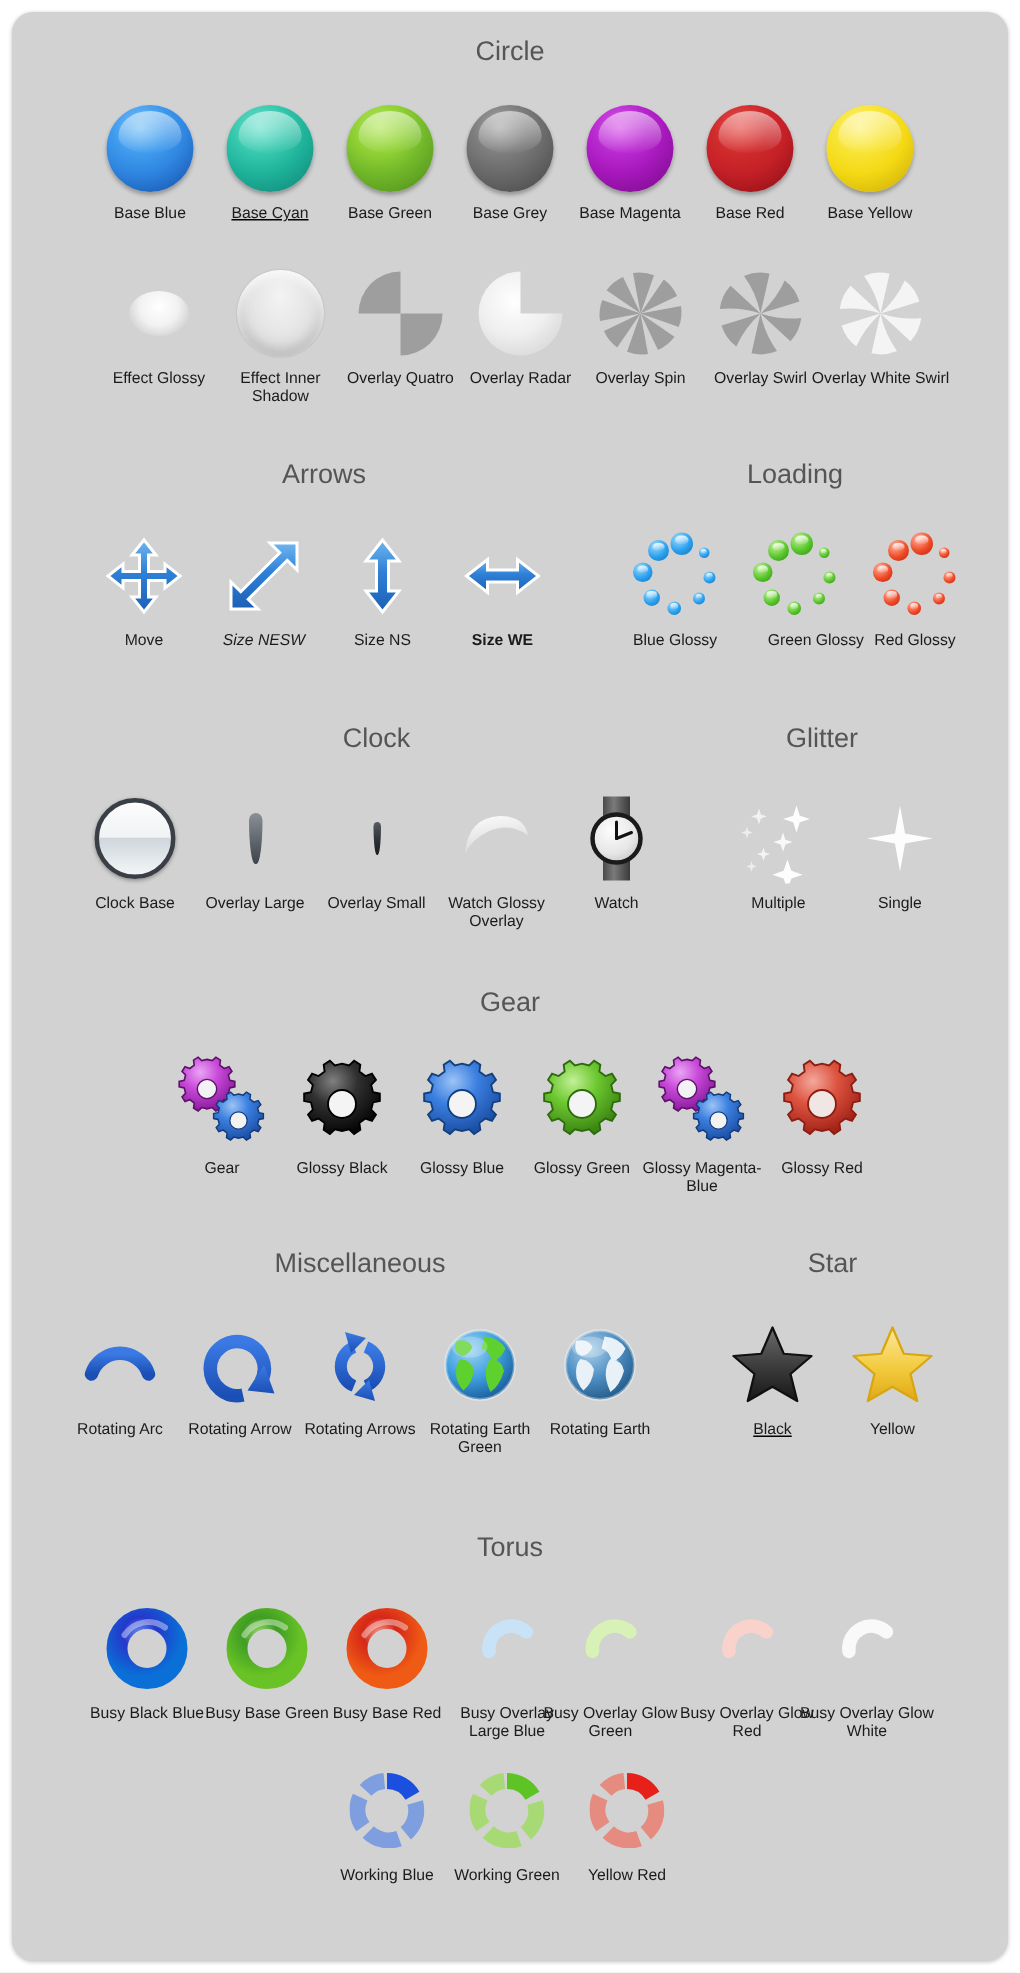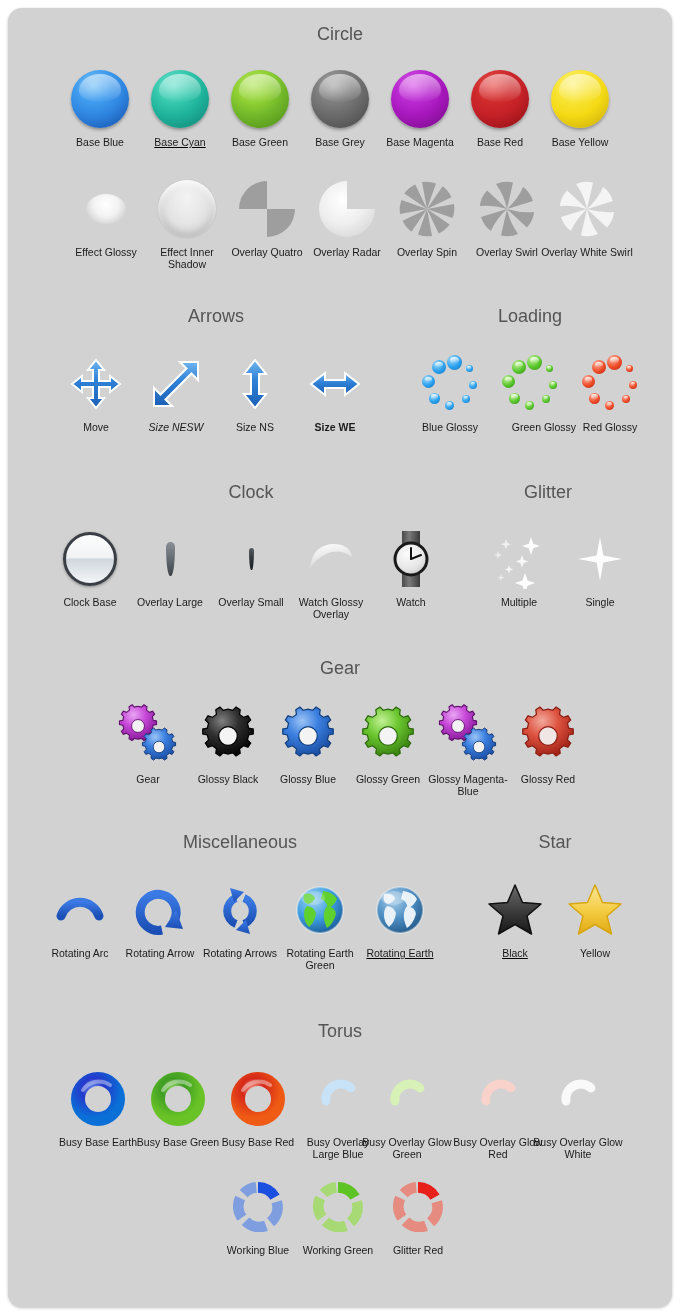--- a/index.html
+++ b/index.html
@@ -701,21 +701,21 @@
             <path d="M31 9 q10 1 14 8 q-3 7 -9 9 q-2 -8 -7 -9 Z"></path>
             <path d="M35 24 q8 1 9 8 q-3 10 -9 14 q-4 -8 -3 -15 q1 -5 3 -7 Z"></path>
           </g>
           <circle cx="28" cy="28" r="23" fill="none" stroke="#ffffff" stroke-opacity="0.35" stroke-width="2"></circle>
           <ellipse cx="21" cy="16" rx="12" ry="7" fill="#ffffff" opacity="0.22"></ellipse>
         </svg>
       </div>
       <span class="lbl">Rotating Earth Green</span>
     </div>
 
-    <div class="item" style="left:392px;top:866px;text-decoration:underline;">
+    <div class="item" style="left:392px;top:866px;">
       <div class="art">
         <svg width="56" height="56" viewBox="0 0 56 56">
           <defs>
             <radialGradient id="oceanB" cx="36%" cy="28%" r="75%">
               <stop offset="0%" stop-color="#a8cfe8"></stop>
               <stop offset="55%" stop-color="#4f8fc4"></stop>
               <stop offset="100%" stop-color="#255d8c"></stop>
             </radialGradient>
             <clipPath id="globeClipB">
                 <circle cx="28" cy="28" r="23"></circle>
@@ -795,21 +795,21 @@
       </defs>
     </svg>
 
     <div class="item" style="left:90px;top:1055px;">
       <div class="art">
         <svg class="torus" viewBox="0 0 56 56">
           <circle cx="28" cy="28" r="20" fill="none" stroke="url(#tBlue)" stroke-width="14"></circle>
           <path d="M13 19 A19 19 0 0 1 40 14" fill="none" stroke="#ffffff" stroke-opacity="0.4" stroke-width="4" stroke-linecap="round"></path>
         </svg>
       </div>
-      <span class="lbl">Busy Base Earth</span>
+      <span class="lbl">Busy Black Blue</span>
     </div>
 
     <div class="item" style="left:170px;top:1055px;">
       <div class="art">
         <svg class="torus" viewBox="0 0 56 56">
           <circle cx="28" cy="28" r="20" fill="none" stroke="url(#tGreen)" stroke-width="14"></circle>
           <path d="M13 19 A19 19 0 0 1 40 14" fill="none" stroke="#ffffff" stroke-opacity="0.4" stroke-width="4" stroke-linecap="round"></path>
         </svg>
       </div>
       <span class="lbl">Busy Base Green</span>
@@ -896,17 +896,17 @@
         <svg class="working" viewBox="0 0 56 56">
           <g fill="none" stroke-width="12">
             <path d="M28 6 A22 22 0 0 1 47 17" stroke="#e8201a"></path>
             <path d="M49 22 A22 22 0 0 1 42 45" stroke="#e58b80"></path>
             <path d="M37 49 A22 22 0 0 1 14 44" stroke="#e58b80"></path>
             <path d="M10 40 A22 22 0 0 1 8 18" stroke="#e58b80"></path>
             <path d="M12 13 A22 22 0 0 1 26 6" stroke="#e58b80"></path>
           </g>
         </svg>
       </div>
-      <span class="lbl">Glitter Red</span>
+      <span class="lbl">Yellow Red</span>
     </div>
   </div>
 
 </div>
 
 </body></html>

